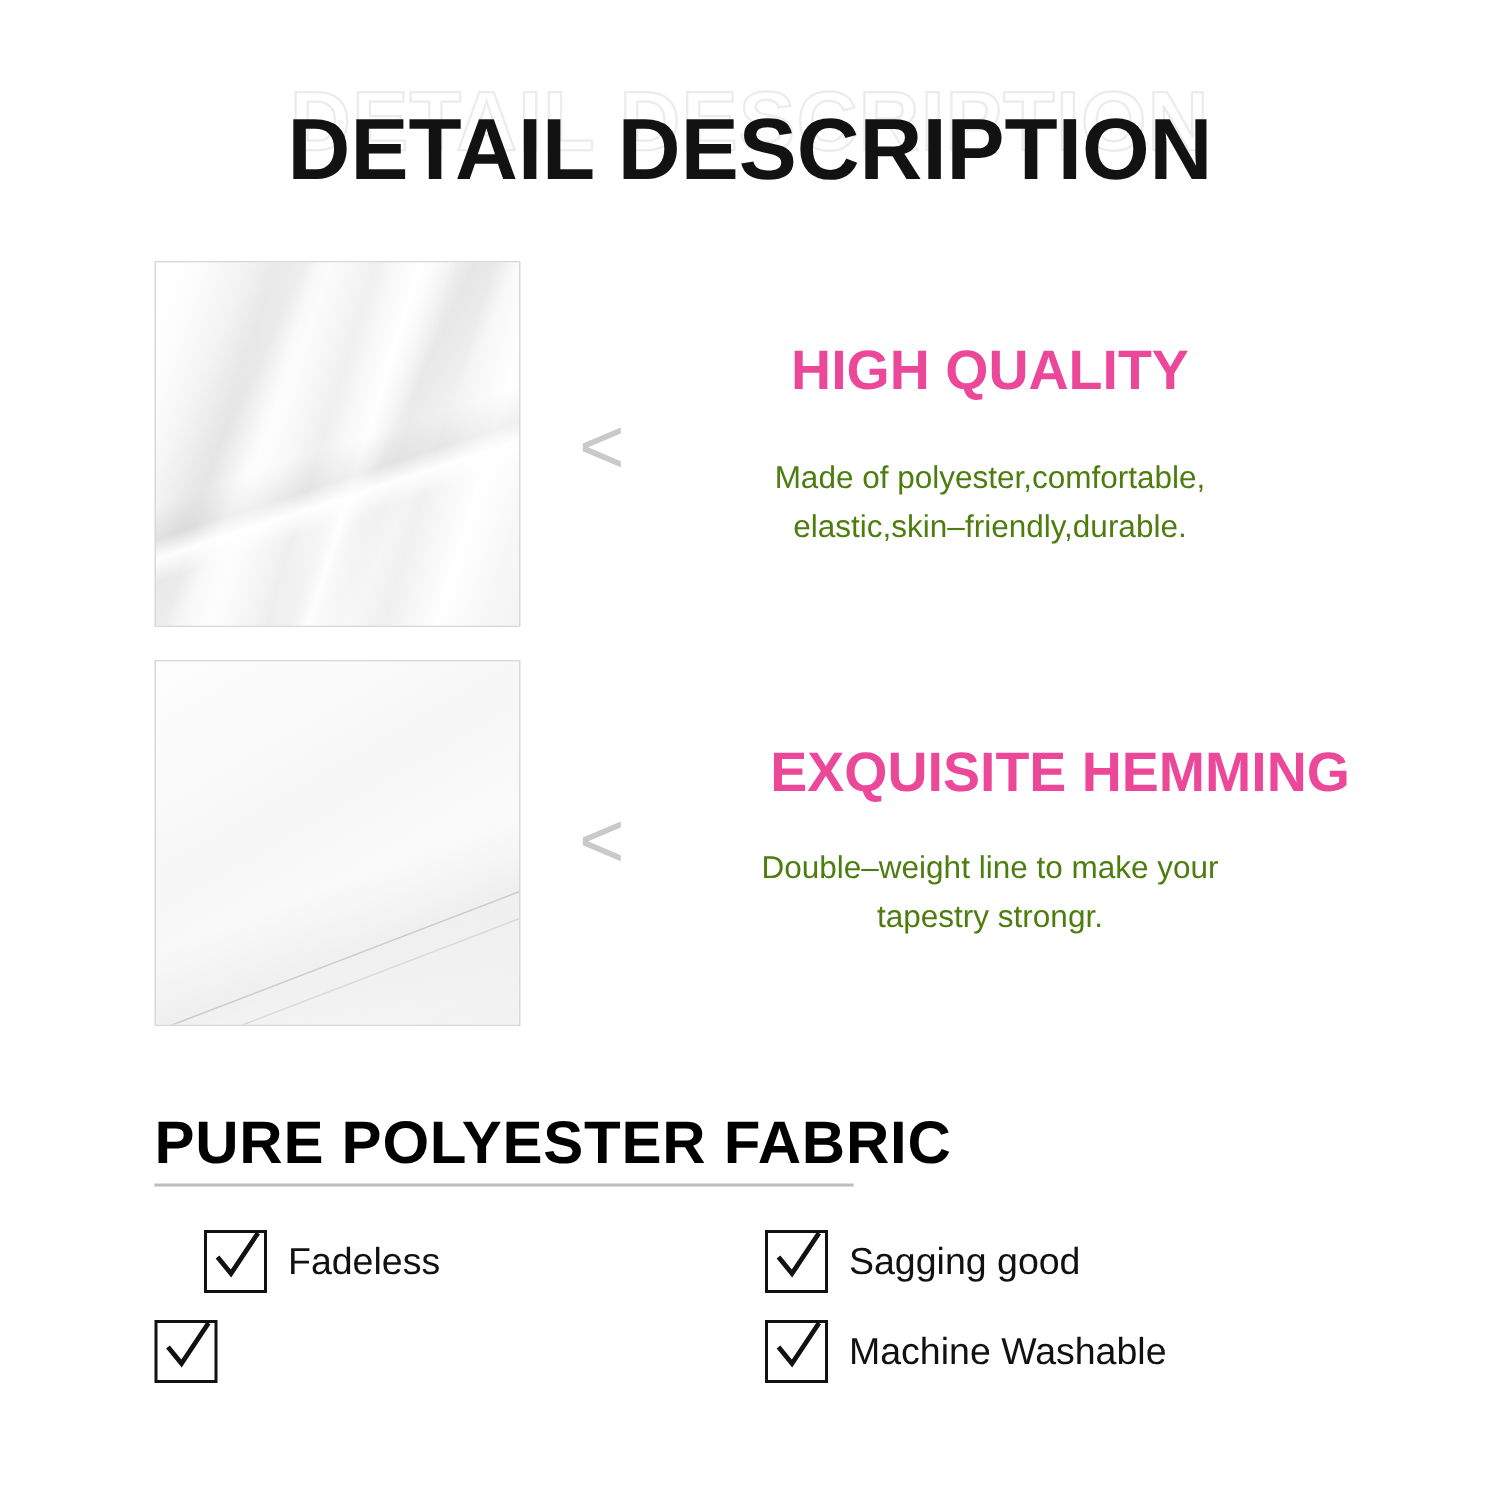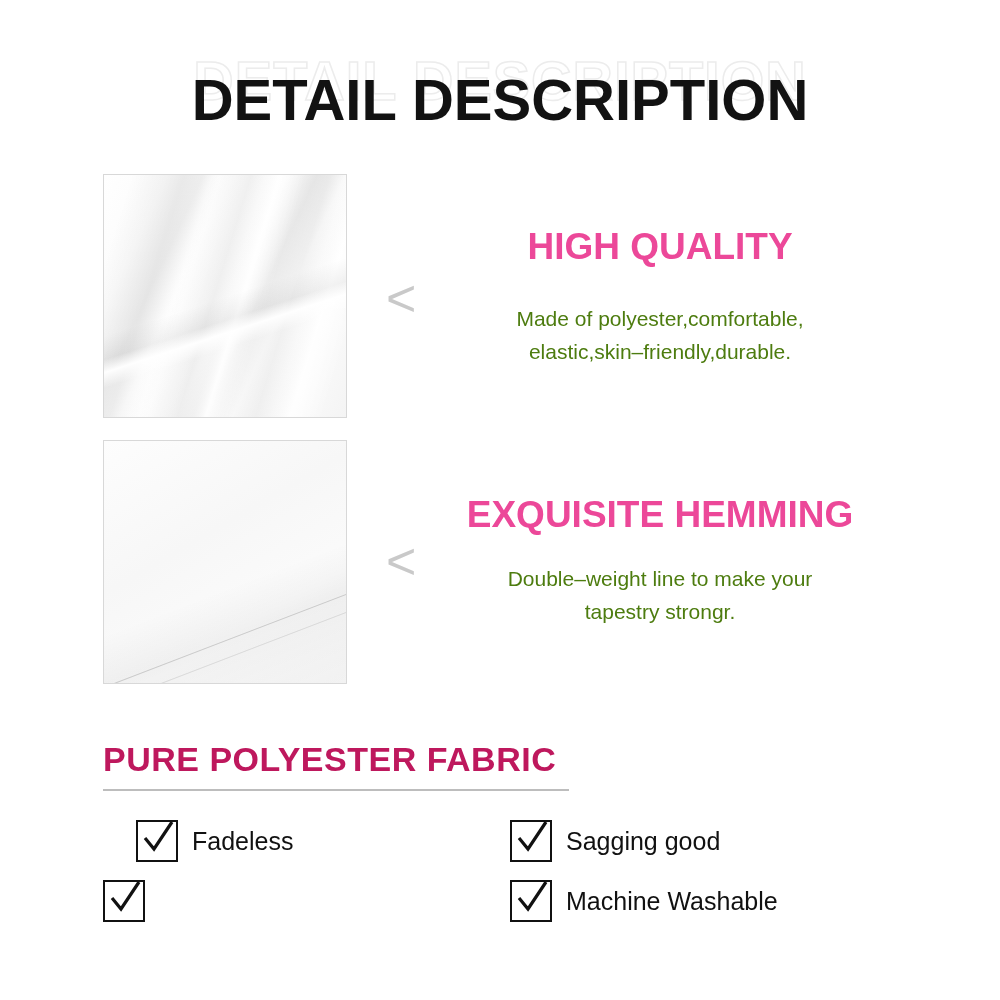--- a/index.html
+++ b/index.html
@@ -148,24 +148,24 @@
     line-height: 1.5;
     color: #4d7c0f;
     text-align: center;
   }
 
   
   .section-heading {
     position: absolute;
     left: 103px;
     top: 740px;
-    font-size: 34px;
+    font-size: 40px;
     font-weight: 700;
     letter-spacing: 0.5px;
-    color: #be185d;
+    color: #000000;
     white-space: nowrap;
   }
   .section-rule {
     position: absolute;
     left: 103px;
     top: 789px;
     width: 466px;
     height: 2px;
     background: #bdbdbd;
   }
@@ -217,21 +217,21 @@
 
   <div class="feature">
     <div class="photo" style="left:103px; top:440px;">
       <div class="hem">
         <div class="hem-shadow"></div>
         <div class="hem-line a"></div>
         <div class="hem-line b"></div>
       </div>
     </div>
     <div class="arrow" style="left:386px; top:535px;">&lt;</div>
-    <div class="feature-title" style="left:420px; top:494px; width:480px;">EXQUISITE HEMMING</div>
+    <div class="feature-title" style="left:420px; top:494px; width:480px;text-align:right;">EXQUISITE HEMMING</div>
     <div class="feature-text" style="left:420px; top:563px; width:480px;">Double–weight line to make your</div>
     <div class="feature-text" style="left:420px; top:596px; width:480px;">tapestry strongr.</div>
   </div>
 
   <div>
     <div class="section-heading">PURE POLYESTER FABRIC</div>
     <div class="section-rule"></div>
 
     <div class="check-item" style="left:103px; top:820px;margin-left:33px;">
       <span class="checkbox">

